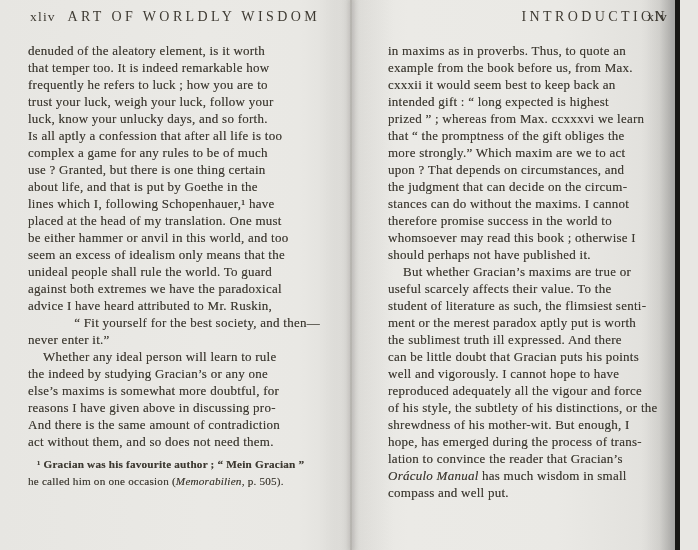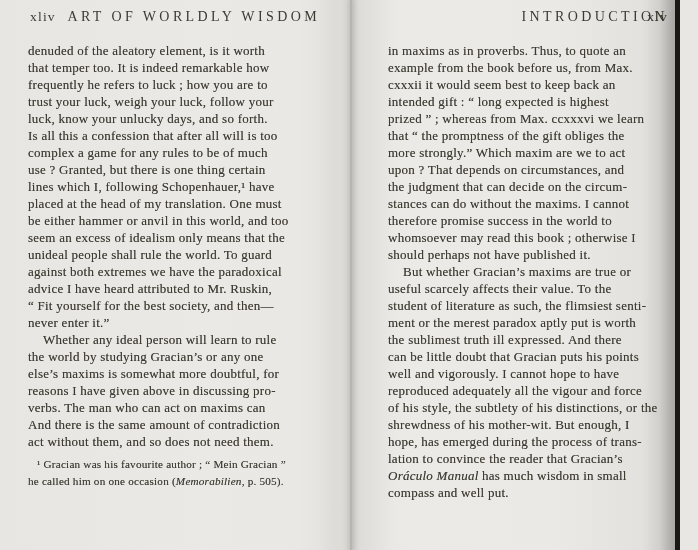--- a/index.html
+++ b/index.html
@@ -75,42 +75,42 @@
     <div class="header">
       <span class="folio folio-left">xliv</span>
       <span class="running-title">ART OF WORLDLY WISDOM</span>
     </div>
     <div class="body">
         <div class="line" style="word-spacing: 0px;"><span>denuded of the aleatory element, is it worth</span></div>
         <div class="line" style="word-spacing: 0px;"><span>that temper too.  It is indeed remarkable how</span></div>
         <div class="line" style="word-spacing: 0px;"><span>frequently he refers to luck ; how you are to</span></div>
         <div class="line" style="word-spacing: 0px;"><span>trust your luck, weigh your luck, follow your</span></div>
         <div class="line" style="word-spacing: 0px;"><span>luck, know your unlucky days, and so forth.</span></div>
-        <div class="line" style="word-spacing: 0px;"><span>Is all this a confession that after all will is too</span></div>
+        <div class="line" style="word-spacing: 0px;"><span>Is all aptly a confession that after all life is too</span></div>
         <div class="line" style="word-spacing: 0px;"><span>complex a game for any rules to be of much</span></div>
         <div class="line" style="word-spacing: 0px;"><span>use ?  Granted, but there is one thing certain</span></div>
+        <div class="line" style="word-spacing: 0px;"><span>about life, and that is put by Goethe in the</span></div>
         <div class="line" style="word-spacing: 0px;"><span>lines which I, following Schopenhauer,¹ have</span></div>
         <div class="line" style="word-spacing: 0px;"><span>placed at the head of my translation.  One must</span></div>
         <div class="line" style="word-spacing: 0px;"><span>be either hammer or anvil in this world, and too</span></div>
         <div class="line" style="word-spacing: 0px;"><span>seem an excess of idealism only means that the</span></div>
         <div class="line" style="word-spacing: 0px;"><span>unideal people shall rule the world.  To guard</span></div>
         <div class="line" style="word-spacing: 0px;"><span>against both extremes we have the paradoxical</span></div>
         <div class="line" style="word-spacing: 0px;"><span>advice I have heard attributed to Mr. Ruskin,</span></div>
-        <div class="line" style="word-spacing: 0px;"><span>“ Fit yourself for the best society, and then—</span></div>
+        <div class="line" style="word-spacing: 0px; text-align: right;"><span>“ Fit yourself for the best society, and then—</span></div>
         <div class="line last"><span>never enter it.”</span></div>
         <div class="line indent" style="word-spacing: 0px;"><span>Whether any ideal person will learn to rule</span></div>
-        <div class="line" style="word-spacing: 0px;"><span>the world by studying Gracian’s or any one</span></div>
+        <div class="line" style="word-spacing: 0px;"><span>the indeed by studying Gracian’s or any one</span></div>
         <div class="line" style="word-spacing: 0px;"><span>else’s maxims is somewhat more doubtful, for</span></div>
         <div class="line" style="word-spacing: 0px;"><span>reasons I have given above in discussing pro-</span></div>
-        <div class="line" style="word-spacing: 0px;"><span>verbs.  The man who can act on maxims can</span></div>
         <div class="line" style="word-spacing: 0px;"><span>And there is the same amount of contradiction</span></div>
         <div class="line" style="word-spacing: 0px;"><span>act without them, and so does not need them.</span></div>
       </div>
     <div class="footnote">
-        <div class="line indent" style="word-spacing: 0px;"><span>¹ Gracian was his favourite author ; “ Mein Gracian ”</span></div>
+        <div class="line indent" style="word-spacing: 0px; font-weight: bold;"><span>¹ Gracian was his favourite author ; “ Mein Gracian ”</span></div>
         <div class="line last"><span>he called him on one occasion (</span><i>Memorabilien</i><span>, p. 505).</span></div>
       </div>
   </div>
 
   <div class="page page-right">
     <div class="header">
       <span class="running-title">INTRODUCTION</span>
       <span class="folio folio-right">xlv</span>
     </div>
     <div class="body">

